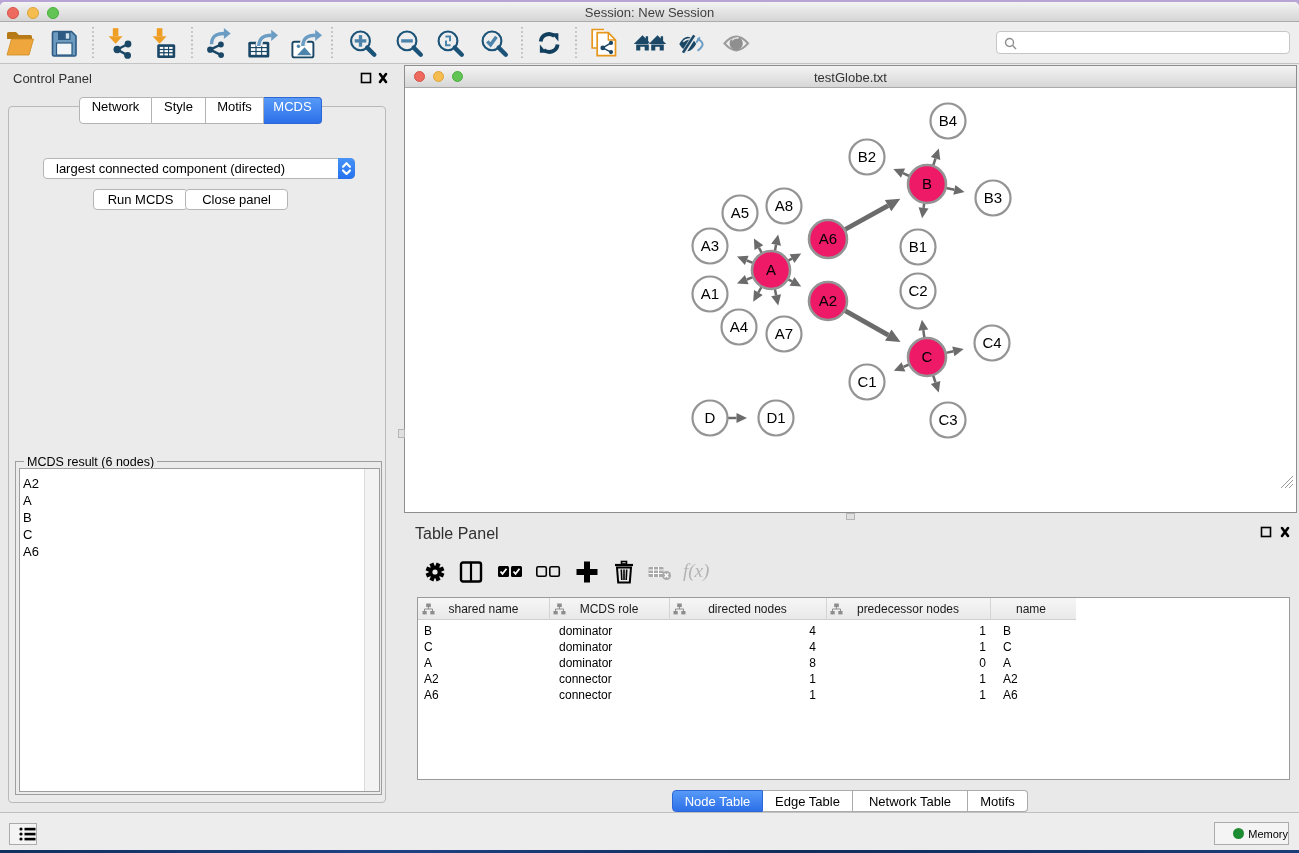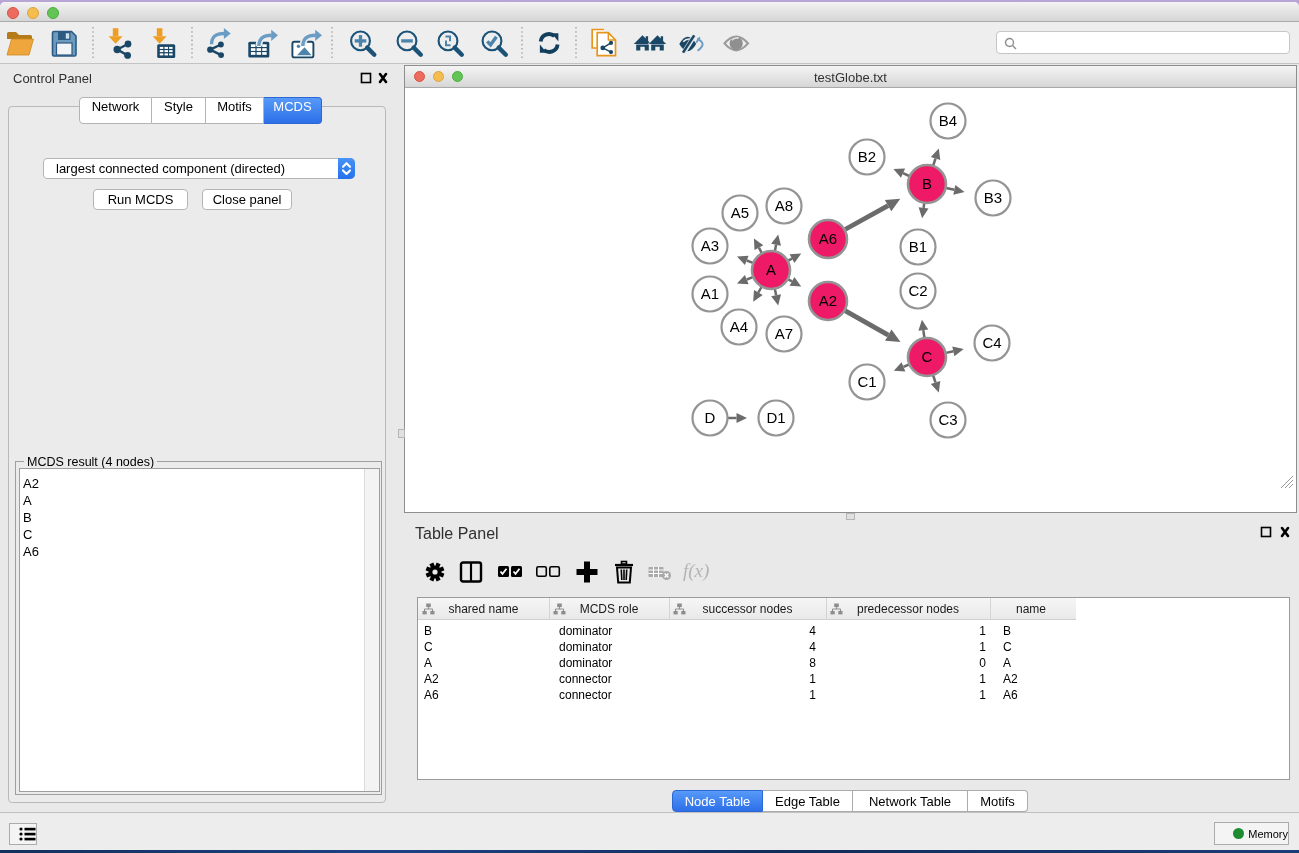--- a/index.html
+++ b/index.html
@@ -24,21 +24,21 @@
 .tab.first { border-left:1px solid #b3b3b3; border-radius:4px 0 0 4px; }
 .tab.last { border-radius:0 4px 4px 0; }
 .tab.sel { background:linear-gradient(#579af8,#2c6fe8); border-color:#2c67d6; color:#fff; }
 #cp-panel { left:8px; top:106px; width:378px; height:697px; background:#ebebeb; border:1px solid #b9b9b9; border-radius:4px; }
 #opt-label { left:0px; top:137px; width:394px; text-align:center; font-size:13px; color:#1a1a1a; }
 #combo { left:43px; top:158px; width:312px; height:21px; background:#ffffff; border:1px solid #b5b5b5; border-radius:4px; }
 #combo-text { left:56px; top:161px; font-size:13px; color:#000; }
 #combo-btn { left:338px; top:158px; width:17px; height:21px; background:linear-gradient(#4793f8,#2471ee); border-radius:0 5px 5px 0; }
 .btn { height:21px; background:#ffffff; border:1px solid #b5b5b5; border-radius:4px; font-size:13px; color:#000; text-align:center; line-height:19px; }
 #btn-run { left:93px; top:189px; width:95px; }
-#btn-close { left:202px; top:189px; width:90px; }
+#btn-close { left:185px; top:189px; width:103px; }
 #fieldset { left:15px; top:461px; width:367px; height:334px; border:1px solid #9e9e9e; }
 #legend { left:24px; top:455px; background:#ebebeb; padding:0 3px; font-size:12.5px; color:#000; }
 #mcds-list { left:19px; top:468px; width:361px; height:324px; background:#ffffff; border:1px solid #9e9e9e; font-size:13px; color:#000; }
 #mcds-list { padding-top:6px; } #mcds-list div { padding-left:3px; height:17px; line-height:17px; }
 #mcds-sb { left:364px; top:469px; width:15px; height:322px; background:#f3f3f3; border-left:1px solid #dcdcdc; }
 
 #netwin { left:404px; top:65px; width:893px; height:448px; background:#ffffff; border:1px solid #8e8e8e; }
 #nw-titlebar { left:0px; top:0px; width:891px; height:22px; background:linear-gradient(#f4f4f4,#d6d6d6); border-bottom:1px solid #a9a9a9; }
 #nw-title { left:0; top:4px; width:891px; text-align:center; font-size:13px; color:#333; }
 #graph-svg { left:0px; top:23px; }
@@ -60,20 +60,21 @@
 </style>
 </head>
 <body>
 <div id="root">
   <div id="win" class="abs">
   <div id="appbg" class="abs"></div>
     <div id="titlebar" class="abs">
       <div class="tl abs" style="left:7px;background:#ee6a5e;border:0.5px solid #d55549;"></div>
       <div class="tl abs" style="left:27px;background:#f5bd4f;border:0.5px solid #dea43a;"></div>
       <div class="tl abs" style="left:47px;background:#61c454;border:0.5px solid #4aad3e;"></div>
+      <div id="title" class="abs">Session: New Session</div>
     </div>
     <div id="toolbar" class="abs">
         <svg class="abs" style="left:0;top:0;" width="1299" height="41" viewBox="0 0 1299 41">
           <line x1="93" y1="5" x2="93" y2="38" stroke="#9a9a9a" stroke-width="1.2" stroke-dasharray="1.6 2.6"></line>
           <line x1="192" y1="5" x2="192" y2="38" stroke="#9a9a9a" stroke-width="1.2" stroke-dasharray="1.6 2.6"></line>
           <line x1="332" y1="5" x2="332" y2="38" stroke="#9a9a9a" stroke-width="1.2" stroke-dasharray="1.6 2.6"></line>
           <line x1="522" y1="5" x2="522" y2="38" stroke="#9a9a9a" stroke-width="1.2" stroke-dasharray="1.6 2.6"></line>
           <line x1="576" y1="5" x2="576" y2="38" stroke="#9a9a9a" stroke-width="1.2" stroke-dasharray="1.6 2.6"></line>
           <path d="M7 33 V11.5 Q7 10 8.5 10 L16 10 L19 13 L30.5 13 Q32 13 32 14.5 V17 L7 17 Z" fill="#b67a18"></path>
           <path d="M7 33 L11.5 17 L33.5 17 L29 33 Z" fill="#efa63c" stroke="#cd8a1e" stroke-width="0.8"></path>
@@ -187,21 +188,21 @@
     </div>
     <div id="combo" class="abs"></div>
     <div id="combo-text" class="abs">largest connected component (directed)</div>
     <div id="combo-btn" class="abs"><svg width="17" height="21" viewBox="0 0 17 21">
           <path d="M5 8.8 L8.5 5.2 L12 8.8" fill="none" stroke="#fff" stroke-width="2.1" stroke-linecap="round" stroke-linejoin="round"></path>
           <path d="M5 12.4 L8.5 16 L12 12.4" fill="none" stroke="#fff" stroke-width="2.1" stroke-linecap="round" stroke-linejoin="round"></path>
         </svg></div>
     <div id="btn-run" class="btn abs">Run MCDS</div>
     <div id="btn-close" class="btn abs">Close panel</div>
     <div id="fieldset" class="abs"></div>
-    <div id="legend" class="abs">MCDS result (4 nodes)</div>
+    <div id="legend" class="abs">MCDS result (6 nodes)</div>
     <div id="mcds-list" class="abs">
         <div>A2</div>
         <div>A</div>
         <div>B</div>
         <div>C</div>
         <div>A6</div>
       </div>
     <div id="mcds-sb" class="abs"></div>
 
     <div id="netwin" class="abs">
@@ -367,21 +368,21 @@
             <rect x="0.5" y="8" width="4.2" height="3.4" fill="#8d8d8d"></rect>
             <rect x="8.3" y="8" width="4.2" height="3.4" fill="#8d8d8d"></rect>
           </svg>
           <div class="th" style="left:131px;width:120px;">MCDS role</div>
           <svg class="abs" style="left:135px;top:5px;" width="13" height="12" viewBox="0 0 13 12">
             <rect x="4.2" y="0.5" width="4.6" height="3.6" fill="#8d8d8d"></rect>
             <path d="M6.5 4.1 V6 M2.5 8 V6 H10.5 V8" fill="none" stroke="#8d8d8d" stroke-width="1"></path>
             <rect x="0.5" y="8" width="4.2" height="3.4" fill="#8d8d8d"></rect>
             <rect x="8.3" y="8" width="4.2" height="3.4" fill="#8d8d8d"></rect>
           </svg>
-          <div class="th" style="left:251px;width:157px;">successor nodes</div>
+          <div class="th" style="left:251px;width:157px;">directed nodes</div>
           <svg class="abs" style="left:255px;top:5px;" width="13" height="12" viewBox="0 0 13 12">
             <rect x="4.2" y="0.5" width="4.6" height="3.6" fill="#8d8d8d"></rect>
             <path d="M6.5 4.1 V6 M2.5 8 V6 H10.5 V8" fill="none" stroke="#8d8d8d" stroke-width="1"></path>
             <rect x="0.5" y="8" width="4.2" height="3.4" fill="#8d8d8d"></rect>
             <rect x="8.3" y="8" width="4.2" height="3.4" fill="#8d8d8d"></rect>
           </svg>
           <div class="th" style="left:408px;width:164px;">predecessor nodes</div>
           <svg class="abs" style="left:412px;top:5px;" width="13" height="12" viewBox="0 0 13 12">
             <rect x="4.2" y="0.5" width="4.6" height="3.6" fill="#8d8d8d"></rect>
             <path d="M6.5 4.1 V6 M2.5 8 V6 H10.5 V8" fill="none" stroke="#8d8d8d" stroke-width="1"></path>

